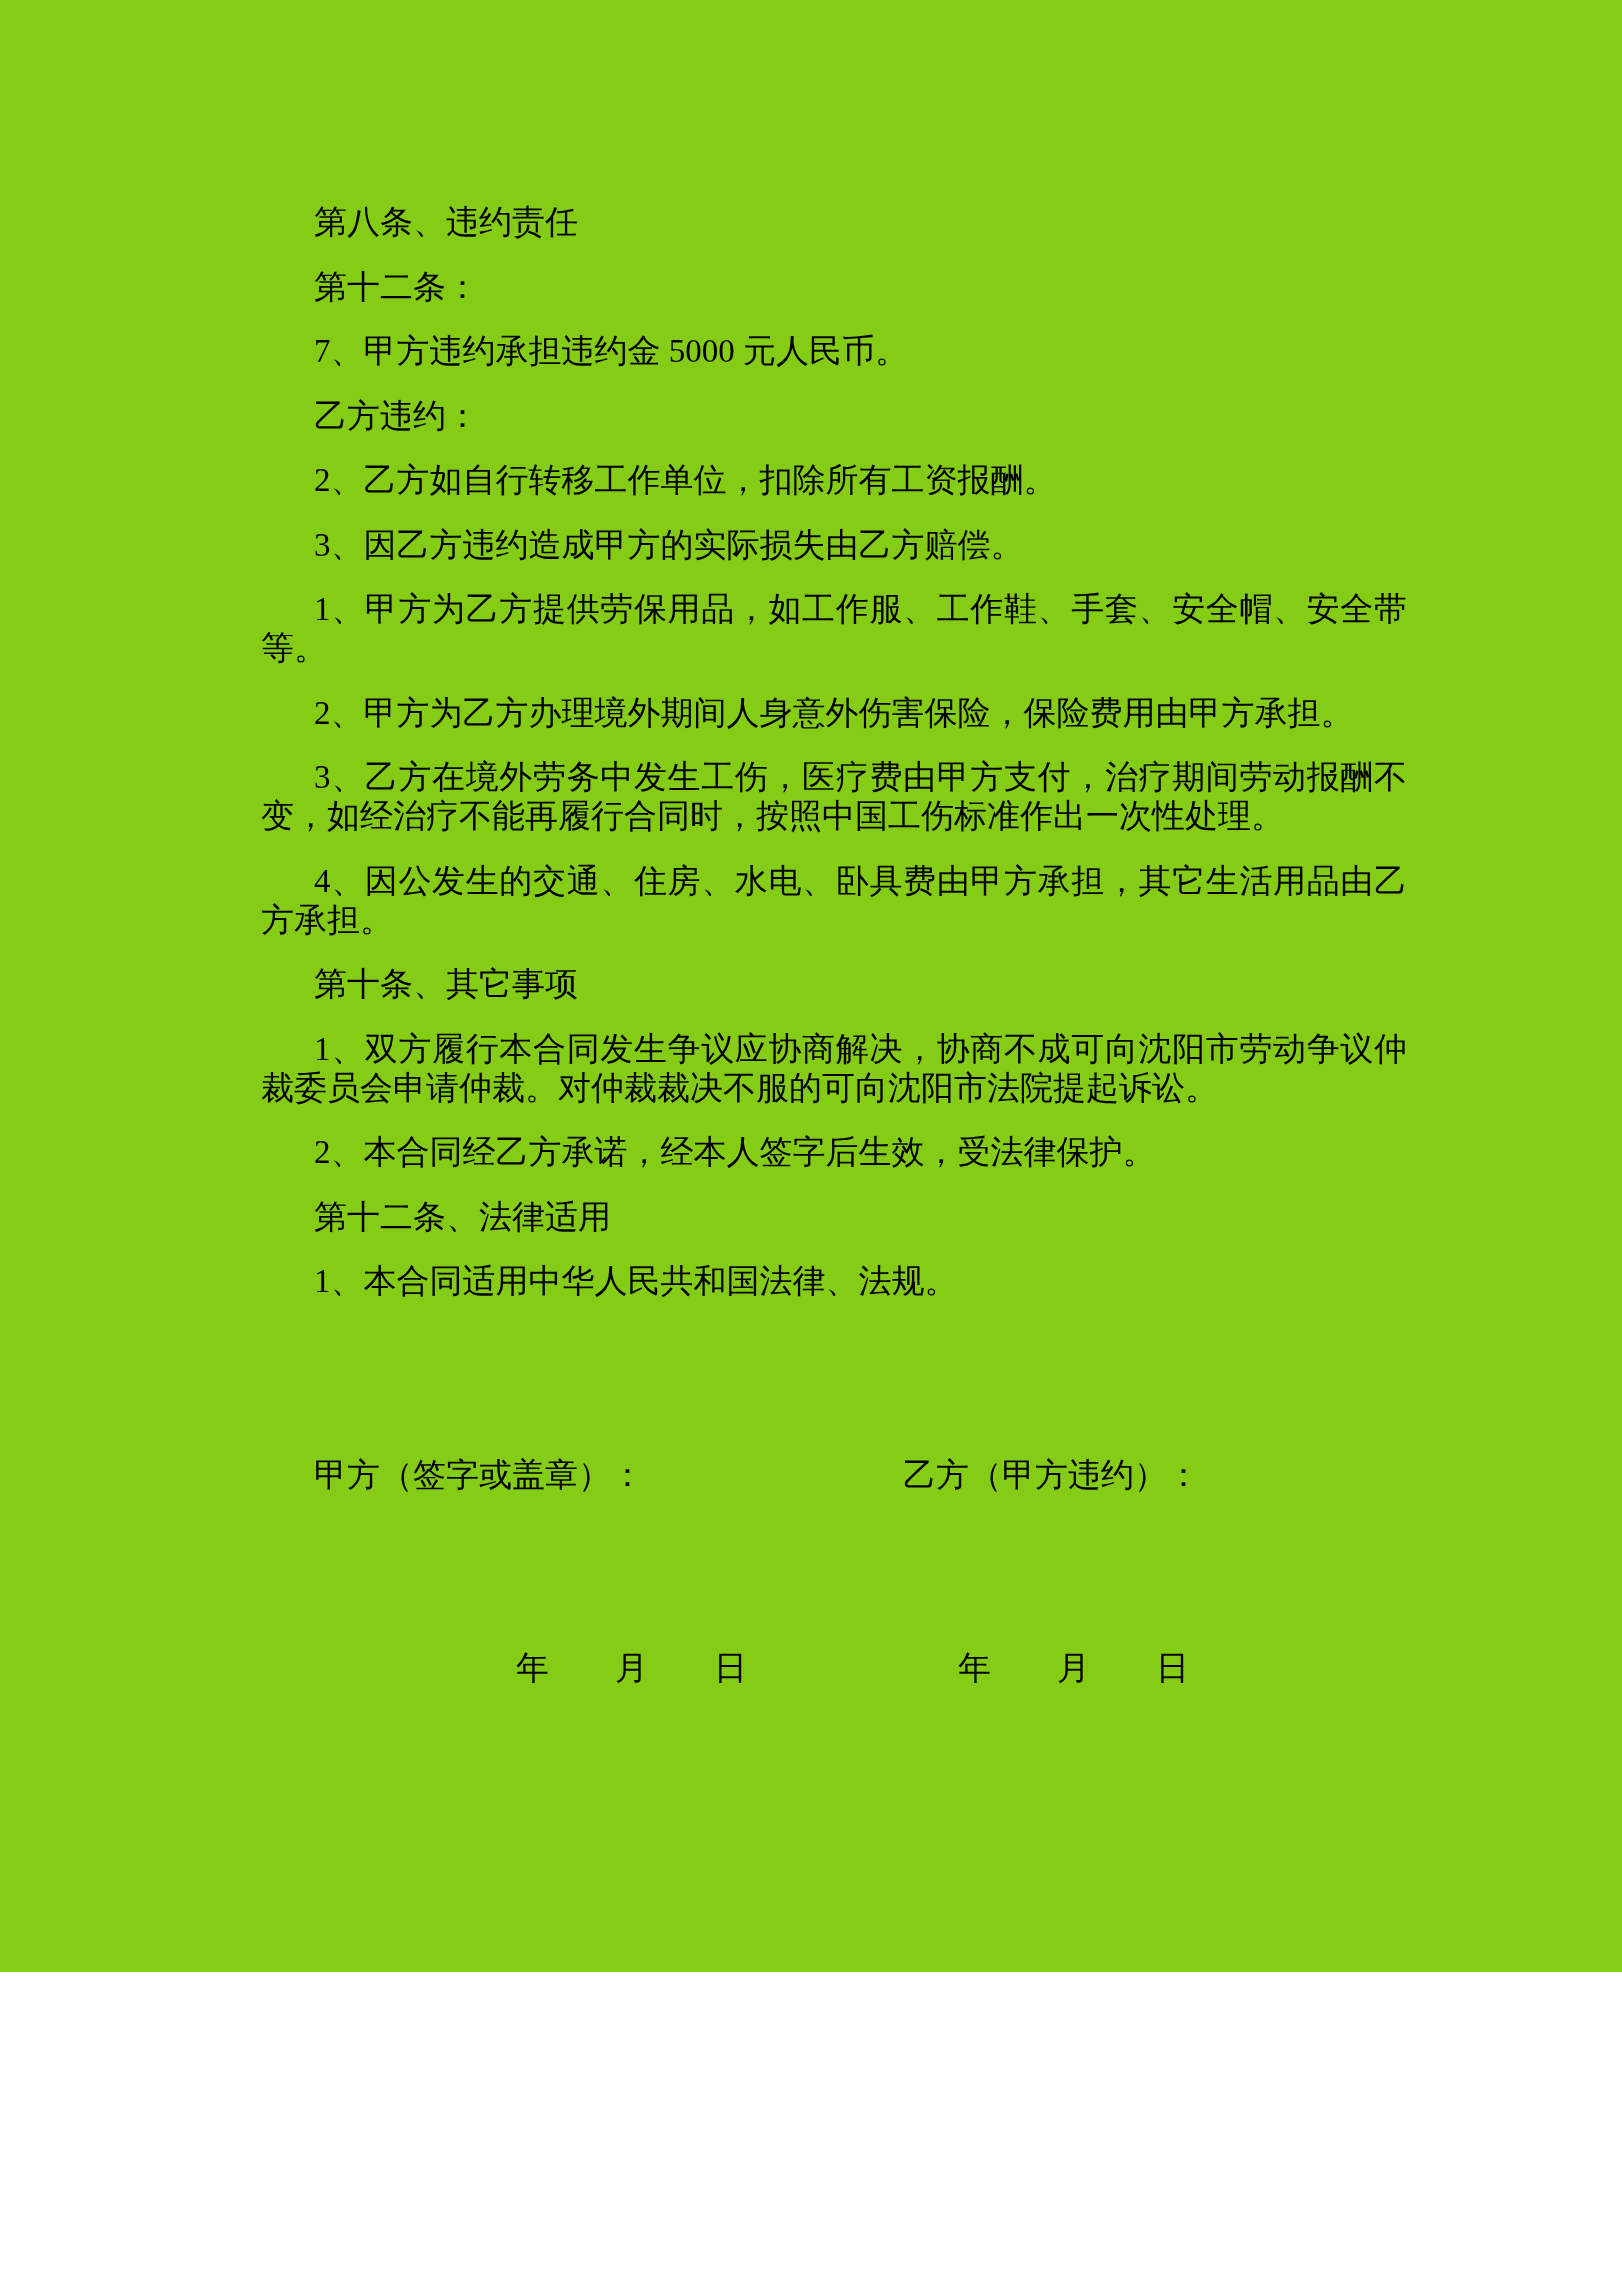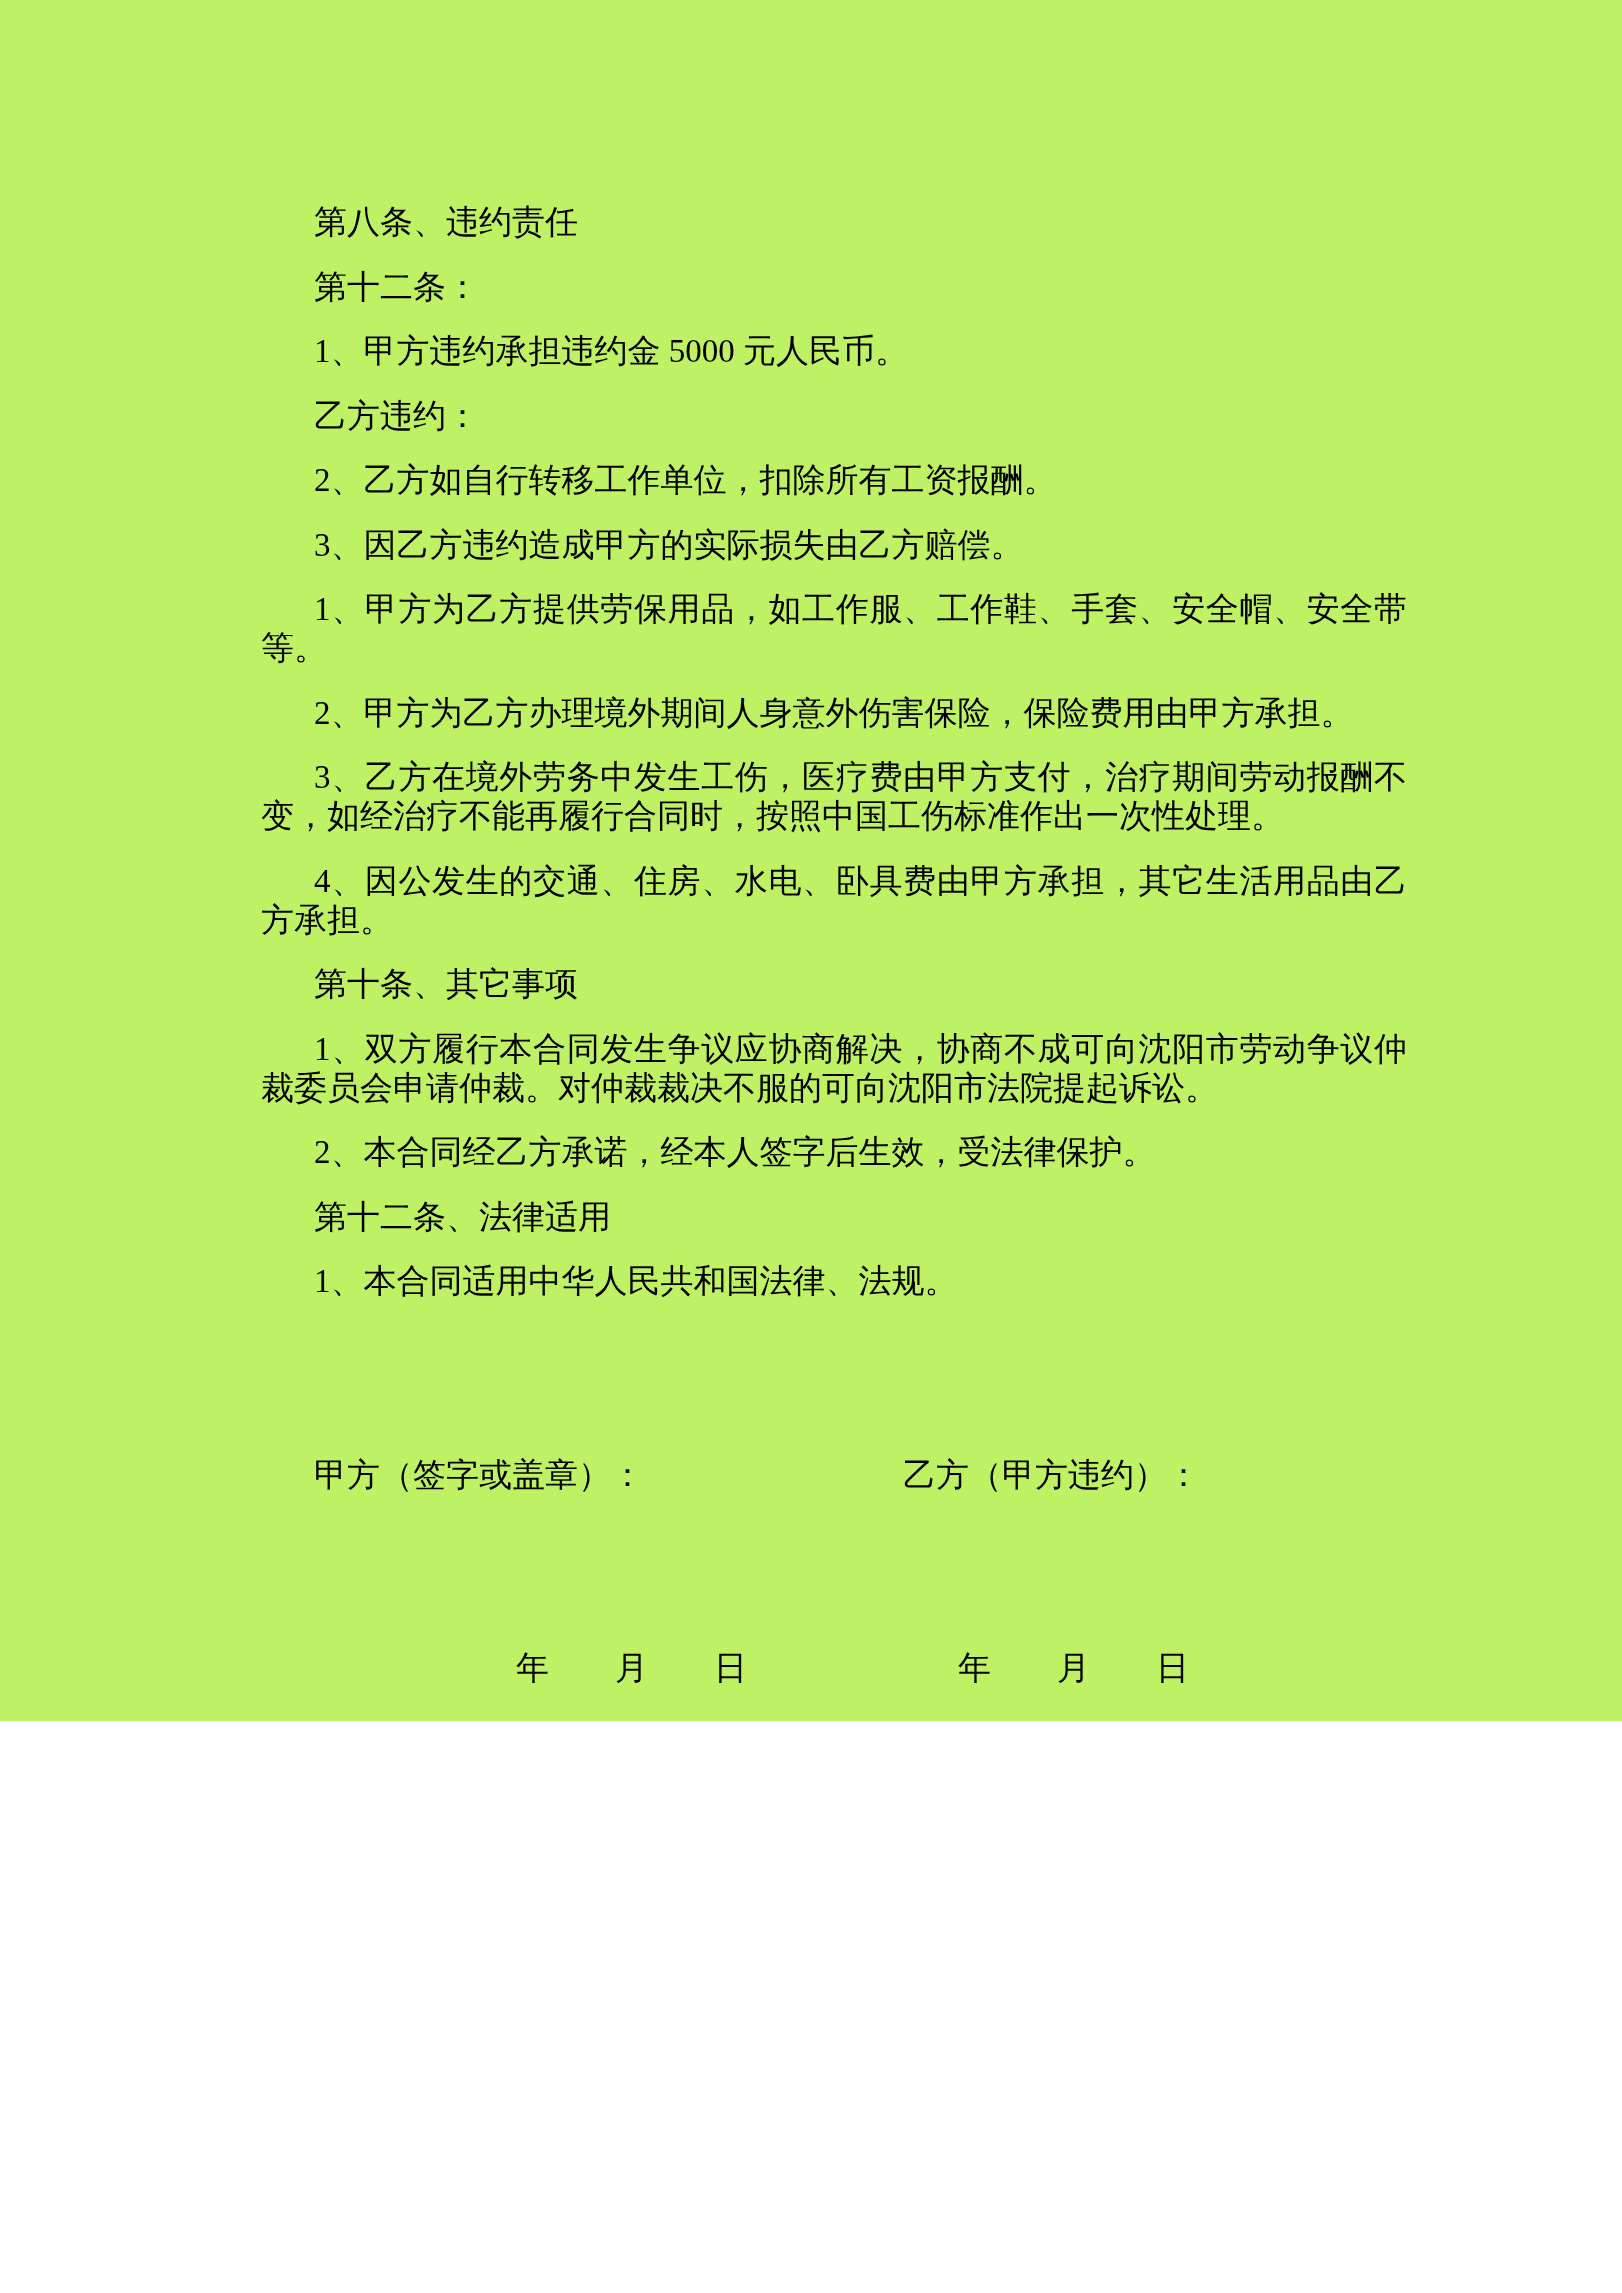--- a/index.html
+++ b/index.html
@@ -3,22 +3,22 @@
 <meta charset="utf-8">
 <style>
   html, body {
     margin: 0;
     padding: 0;
     background: #ffffff;
   }
   .page {
     position: relative;
     width: 1623px;
-    height: 1721px;
-    background: #bef264;
+    height: 1972px;
+    background: #84cc16;
     color: #000000;
     font-family: "Liberation Serif", "DejaVu Serif", serif;
     box-sizing: border-box;
     padding: 203px 216px 0 261px;
     overflow: hidden;
   }
   .page p {
     margin: 0 0 25.5px 0;
     font-size: 33px;
     line-height: 39px;
@@ -39,21 +39,21 @@
   .date-a  { margin-left: 255px; }
   .date-b  { margin-left: 211px; }
 </style>
 </head>
 <body>
 
 <div class="page">
 
   <p>第八条、违约责任</p>
   <p>第十二条：</p>
-  <p>1、甲方违约承担违约金 5000 元人民币。</p>
+  <p>7、甲方违约承担违约金 5000 元人民币。</p>
   <p>乙方违约：</p>
   <p>2、乙方如自行转移工作单位，扣除所有工资报酬。</p>
   <p>3、因乙方违约造成甲方的实际损失由乙方赔偿。</p>
   <p>1、甲方为乙方提供劳保用品，如工作服、工作鞋、手套、安全帽、安全带等。</p>
   <p>2、甲方为乙方办理境外期间人身意外伤害保险，保险费用由甲方承担。</p>
   <p>3、乙方在境外劳务中发生工伤，医疗费由甲方支付，治疗期间劳动报酬不变，如经治疗不能再履行合同时，按照中国工伤标准作出一次性处理。</p>
   <p>4、因公发生的交通、住房、水电、卧具费由甲方承担，其它生活用品由乙方承担。</p>
   <p>第十条、其它事项</p>
   <p>1、双方履行本合同发生争议应协商解决，协商不成可向沈阳市劳动争议仲裁委员会申请仲裁。对仲裁裁决不服的可向沈阳市法院提起诉讼。</p>
   <p>2、本合同经乙方承诺，经本人签字后生效，受法律保护。</p>

